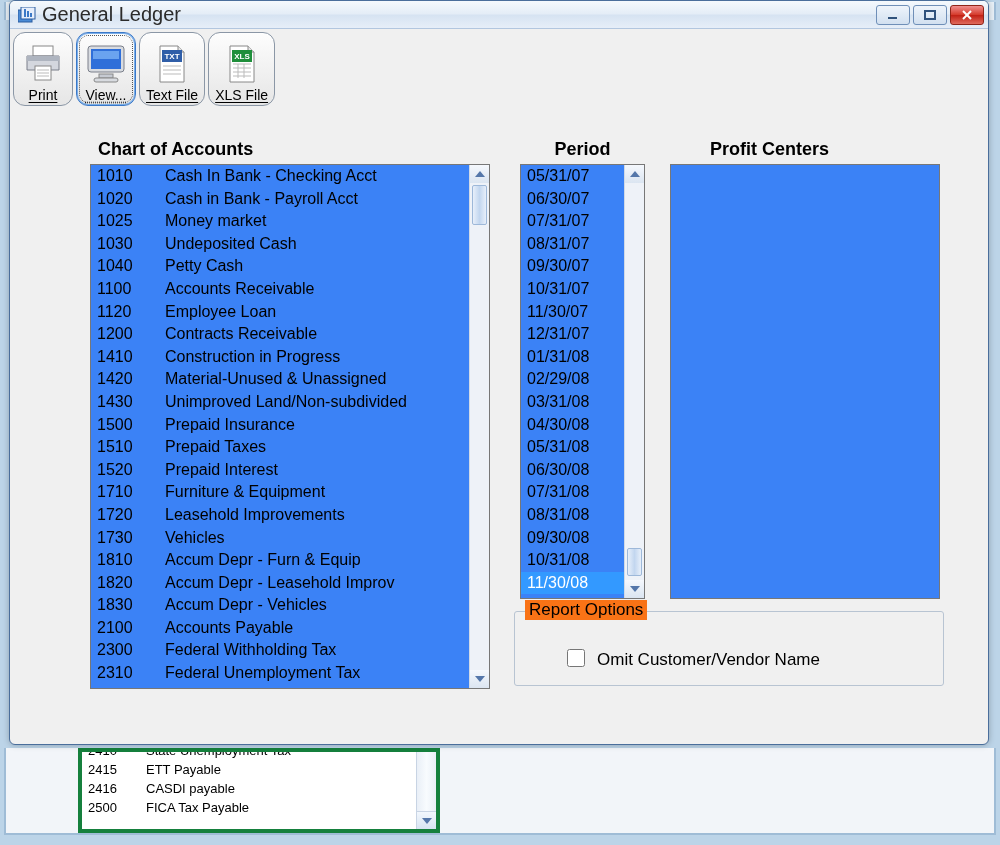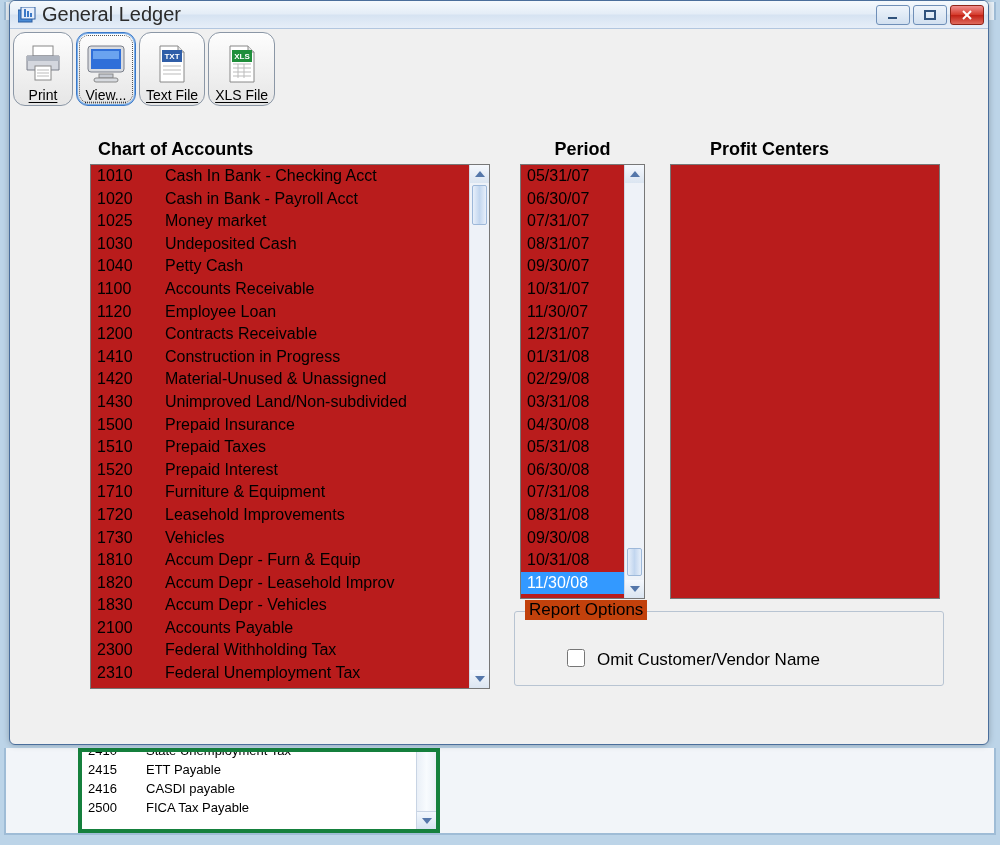--- a/index.html
+++ b/index.html
@@ -159,21 +159,21 @@
   }
 
   .chart-col {
     position: absolute;
     left: 60px; top: 20px;
     width: 400px;
   }
   .chart-col .col-title { margin-left: 8px; }
 
   .listbox {
-    background: #b91c1c;
+    background: #3b82f6;
     border: 1px solid #777;
     font-size: 16px;
     position: relative;
     overflow: hidden;
   }
   .chart-col .listbox { height: 525px; width: 400px; }
 
   .listbox .scroll-inner {
     overflow-y: hidden;
     height: 100%;
@@ -229,21 +229,21 @@
   
   .groupbox {
     position: absolute;
     left: 482px; top: 492px;
     width: 430px; height: 75px;
     border: 1px solid #b8c4d2;
     border-radius: 3px;
   }
   .groupbox .gb-label {
     position: absolute; top: -12px; left: 10px;
-    background: #c2410c;
+    background: #f97316;
     padding: 0 4px;
     font-size: 17px;
   }
   .groupbox .cb-row {
     display:flex; align-items:flex-end;
     margin: 28px 0 0 36px;
     font-size: 17px;
   }
   .groupbox input[type=checkbox] {
     width: 18px; height: 18px; margin-right: 12px;

